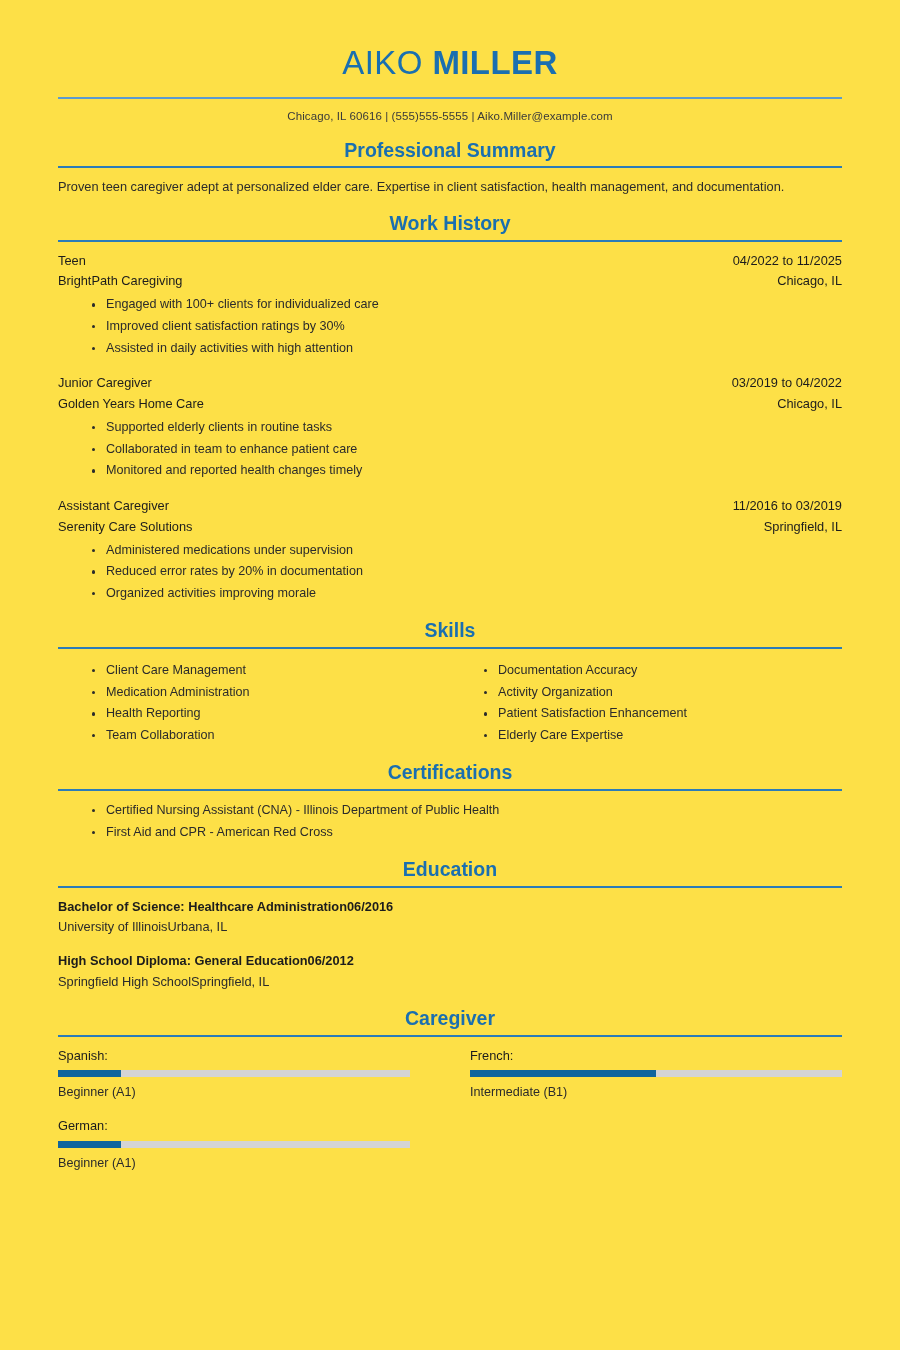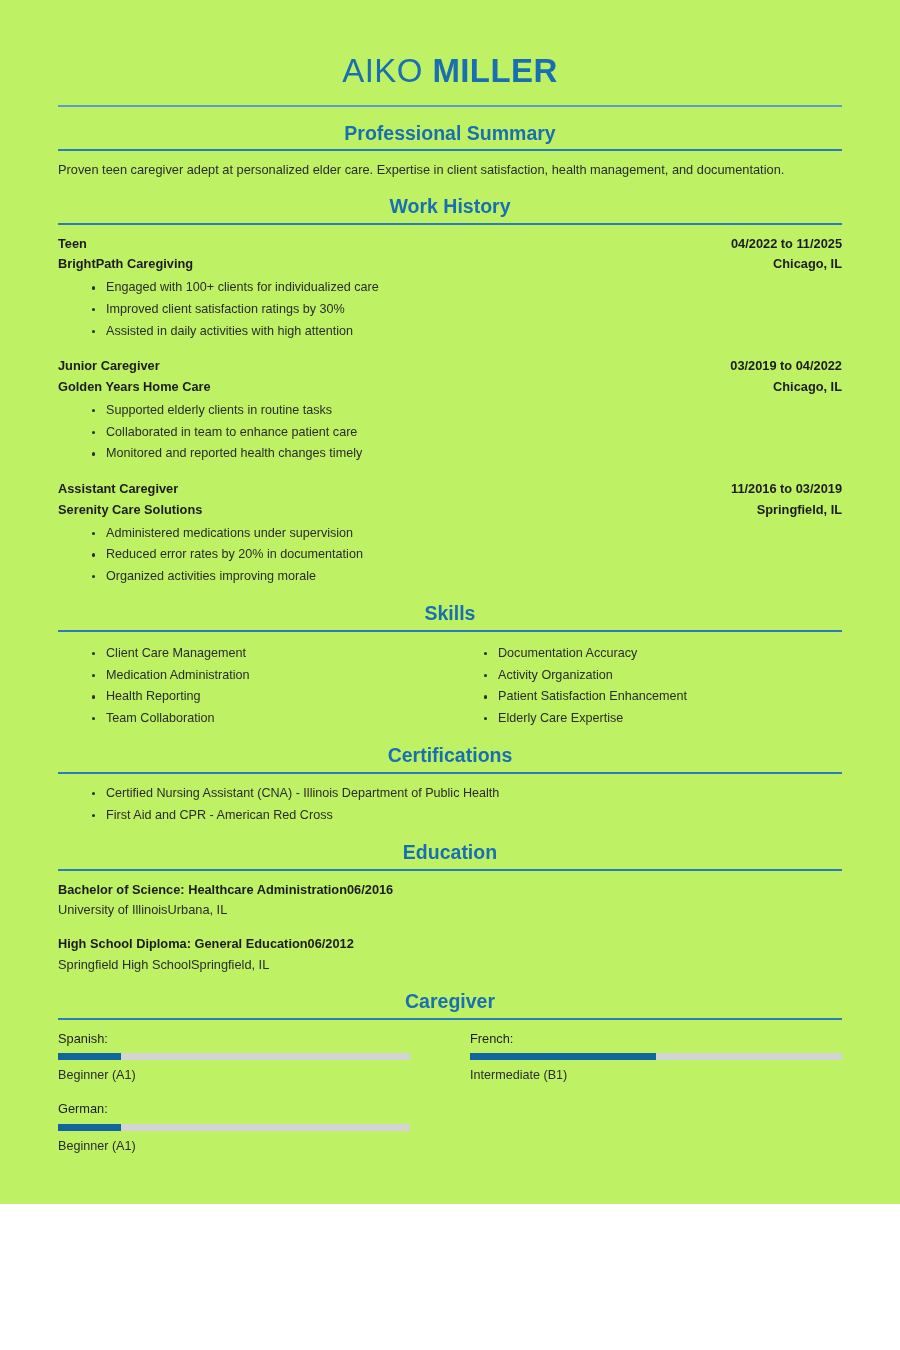--- a/index.html
+++ b/index.html
@@ -13,23 +13,23 @@
     width: 900px;
     height: 1350px;
     font-family: "Liberation Sans", sans-serif;
     color: #2b2b2b;
     position: relative;
     overflow: hidden;
   }
 
   .page {
     width: 900px;
-    height: 1204px;
-    padding: 8px 58px;
-    background: #bef264;
+    height: 1350px;
+    padding: 0 58px;
+    background: #fde047;
   }
 
   
   .name-header {
     text-align: center;
     padding-top: 44px;
     padding-bottom: 6px;
   }
   .name-header .name {
     font-size: 33px;
@@ -90,21 +90,21 @@
   .job {
     margin-bottom: 14px;
   }
   .job:last-child { margin-bottom: 0; }
 
   .job-row {
     display: flex;
     justify-content: space-between;
     align-items: flex-end;
     font-size: 12.8px;
-    font-weight: 700;
+    font-weight: 400;
     color: #1c1c1c;
     line-height: 1.63;
     white-space: nowrap;
   }
   .job-row .right { text-align: right; }
 
   ul.bullets {
     list-style: none;
     margin: 2px 0 0 0;
     padding: 0;
@@ -198,20 +198,21 @@
 <body>
 
 <div class="page">
 
   <div class="name-header">
     <div class="name">
       <span class="first">AIKO</span><span> </span><span class="last">MILLER</span>
     </div>
   </div>
   <hr class="name-rule">
+  <div class="contact-line">Chicago, IL 60616 | (555)555-5555 | Aiko.Miller@example.com</div>
 
   <div class="section">
     <div class="section-title">Professional Summary</div>
     <hr class="section-rule">
     <p class="summary-text">Proven teen caregiver adept at personalized elder care. Expertise in client satisfaction, health management, and documentation.</p>
   </div>
 
   <div class="section">
     <div class="section-title">Work History</div>
     <hr class="section-rule">

